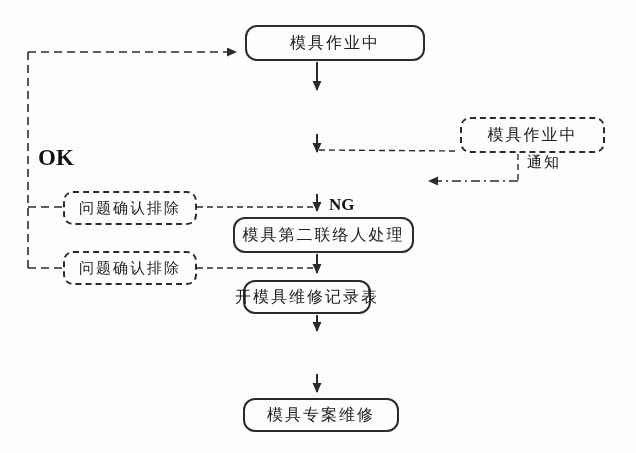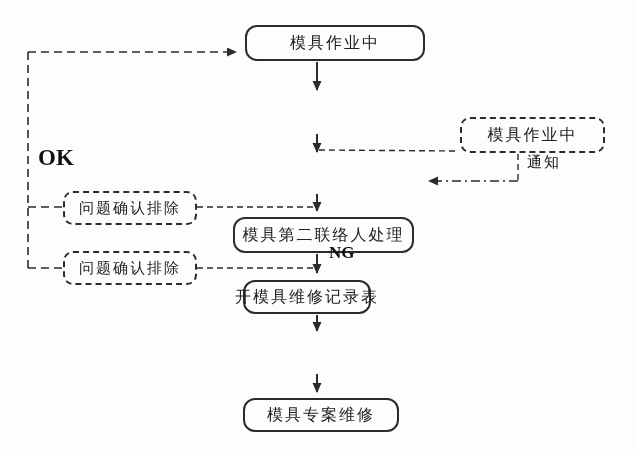--- a/index.html
+++ b/index.html
@@ -101,17 +101,17 @@
   <div class="node dashed" style="left:63px;  top:191px; width:134px; height:34px; font-size:15px;">
     <span>问题确认排除</span>
   </div>
 
   <div class="node dashed" style="left:63px;  top:251px; width:134px; height:34px; font-size:15px;">
     <span>问题确认排除</span>
   </div>
 
   <div class="tag" style="left:38px; top:145px; font-size:23px;">OK</div>
 
-  <div class="tag" style="left:329px; top:195px; font-size:17px;margin-top:48px;">NG</div>
+  <div class="tag" style="left:329px; top:195px; font-size:17px;">NG</div>
 
   <div class="tag cjk" style="left:527px; top:153px; font-size:15px;text-align:right;">通知</div>
 
 </div>
 
 </body></html>

